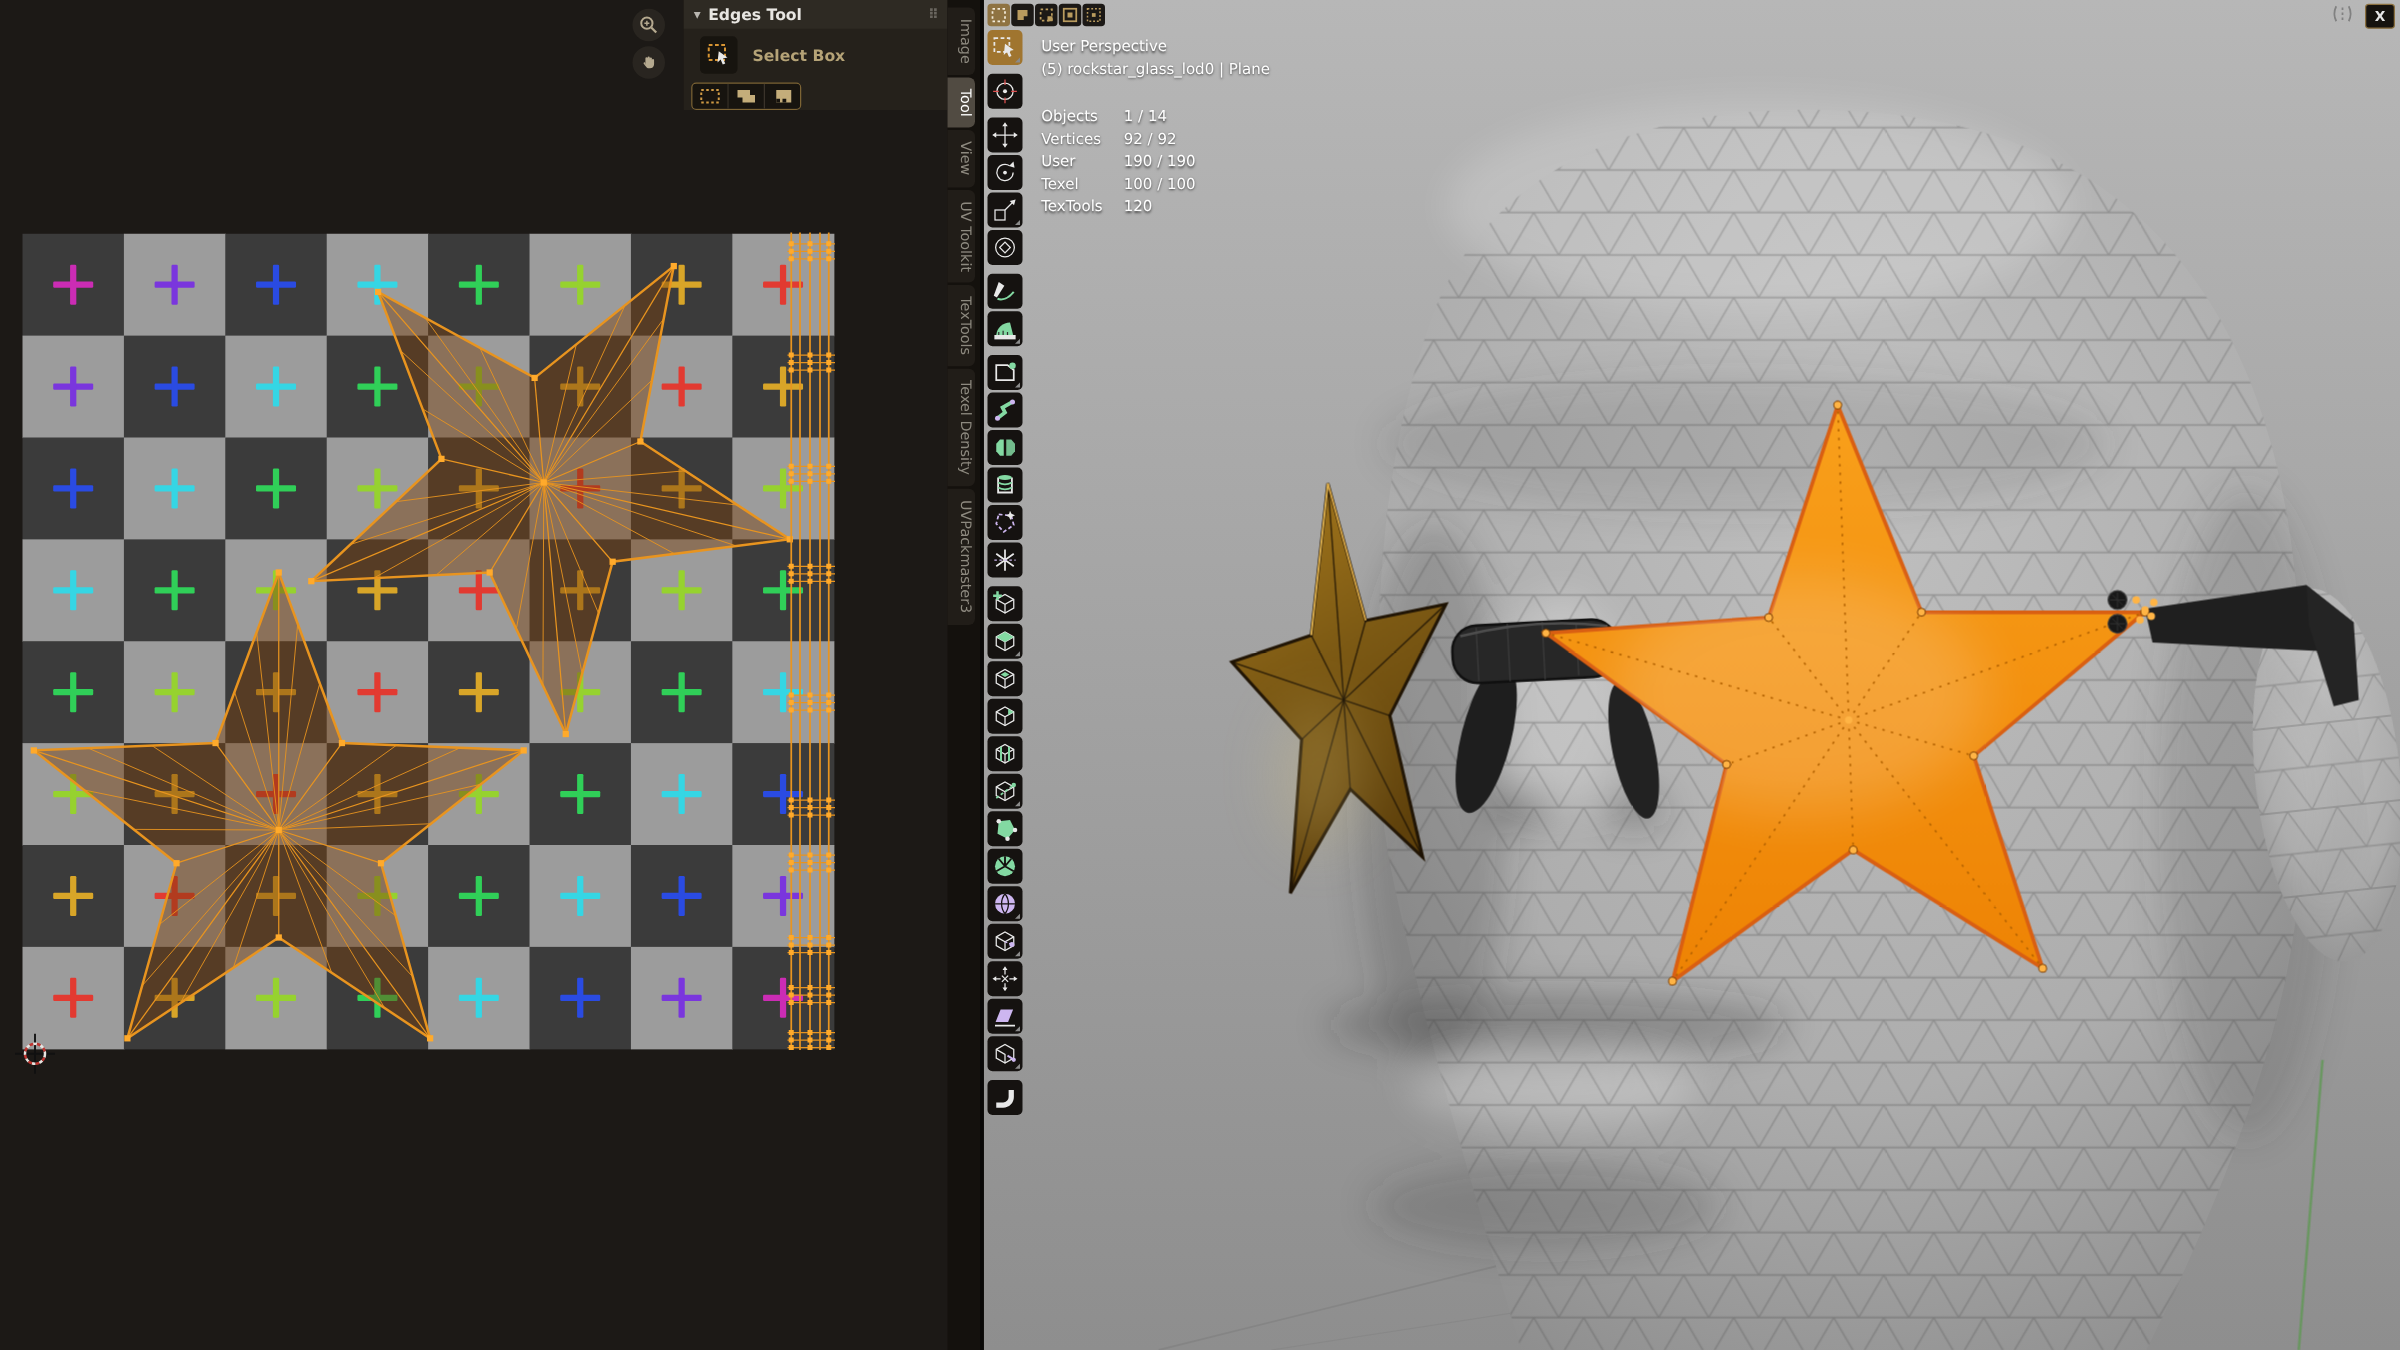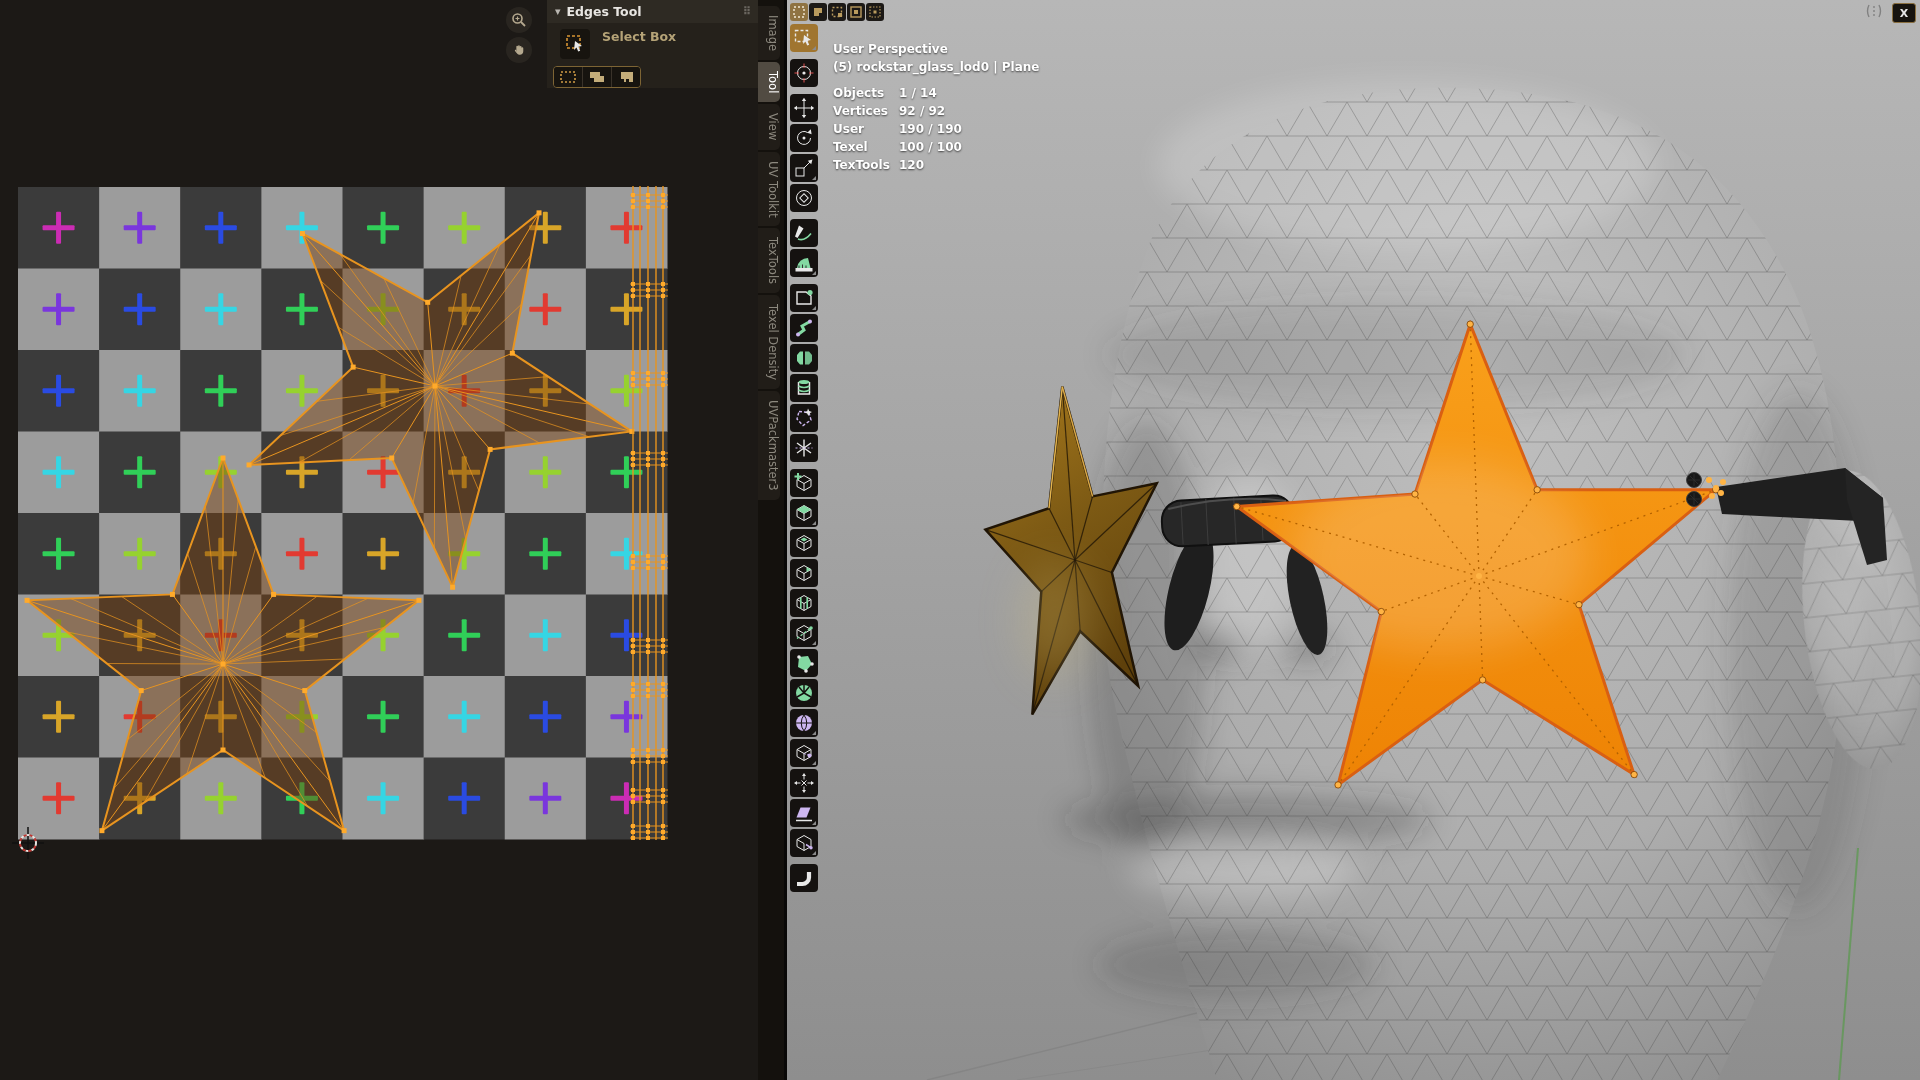--- a/index.html
+++ b/index.html
@@ -10,42 +10,42 @@
   #uv-svg{position:absolute;left:0;top:0;}
   #uv-nav{position:absolute;left:506px;top:7px;width:28px;}
   .nav-btn{width:26px;height:26px;border-radius:50%;background:rgba(44,40,34,.85);margin-bottom:4px;
     display:flex;align-items:center;justify-content:center;}
   
   #npanel{position:absolute;left:547px;top:0;width:211px;height:88px;background:#25211b;}
   #npanel .hdr{height:23px;background:#2e2a23;display:flex;align-items:center;padding:0 8px;
     color:#e8e6e2;font-size:12.5px;font-weight:bold;}
   #npanel .hdr .chev{color:#b9b6b0;margin-right:6px;font-size:11px;}
   #npanel .hdr .dots{margin-left:auto;color:#6a665f;font-size:11px;letter-spacing:-1px;}
-  .tool-row{display:flex;padding:6px 0 0 13px;}
+  .tool-row{display:flex;align-items:center;padding:6px 0 0 13px;}
   .tool-btn{width:30px;height:30px;background:#17140f;border-radius:4px;display:flex;align-items:center;justify-content:center;}
   .tool-label{margin-left:12px;color:#b5a377;font-size:12.5px;font-weight:600;}
   .mode-row{display:flex;margin:7px 0 0 6px;width:86px;border:1px solid #7d6434;border-radius:4px;overflow:hidden;}
   .mode-btn{width:28px;height:20px;background:#17140f;display:flex;align-items:center;justify-content:center;border-right:1px solid #3a332a;}
   .mode-btn:last-child{border-right:none;}
   
   #tabstrip{position:absolute;left:758px;top:0;width:26px;height:1080px;background:#14110d;}
   .vtab{writing-mode:vertical-rl;text-orientation:mixed;font-size:11.5px;color:#8d897f;background:#211d18;
     width:22px;padding:9px 0;margin:0 0 2px 0;border-radius:0 5px 5px 0;text-align:center;}
   .vtab.active{background:#514b42;color:#ffffff;}
   #sep{position:absolute;left:784px;top:0;width:3px;height:1080px;background:#090807;}
   
   #viewport{position:absolute;left:787px;top:0;width:1133px;height:1080px;overflow:hidden;}
   #vp-svg{position:absolute;left:0;top:0;}
   #select-modes{position:absolute;left:3px;top:3px;display:flex;}
   .sm-btn{width:18px;height:18px;border-radius:3px;background:#1c1916;margin-right:1px;display:flex;align-items:center;justify-content:center;}
   .sm-btn.active{background:#8f7342;}
-  #vp-stats{position:absolute;left:46px;top:40px;color:#fff;font-size:12px;font-weight:bold;
+  #vp-stats{position:absolute;left:46px;top:28px;color:#fff;font-size:12px;font-weight:normal;
     text-shadow:0 1px 2px rgba(0,0,0,.65);line-height:18px;white-space:nowrap;}
   #vp-stats .srow span.lab{display:inline-block;width:66px;}
-  #stats-rows{margin-top:8px;}
+  #stats-rows{margin-top:20px;}
   #toolbar{position:absolute;left:3px;top:24px;width:30px;}
   .tb-btn{width:28px;height:28px;border-radius:4px;background:#151210;margin-bottom:2px;
     display:flex;align-items:center;justify-content:center;position:relative;}
   .tb-btn.active{background:#a0752f;}
   .tb-btn.grp::after{content:"";position:absolute;right:2px;bottom:2px;border-left:4px solid transparent;border-bottom:4px solid #8a8a8a;}
   .tb-gap{height:5px;}
   #top-right{position:absolute;right:4px;top:3px;display:flex;align-items:center;}
   #prop-icon{opacity:.5;margin-right:8px;}
   #xray-btn{width:22px;height:18px;background:#16130f;border:1px solid #8a6f3f;border-radius:3px;
     color:#e6e6e6;font-size:11px;font-weight:bold;display:flex;align-items:center;justify-content:center;}

